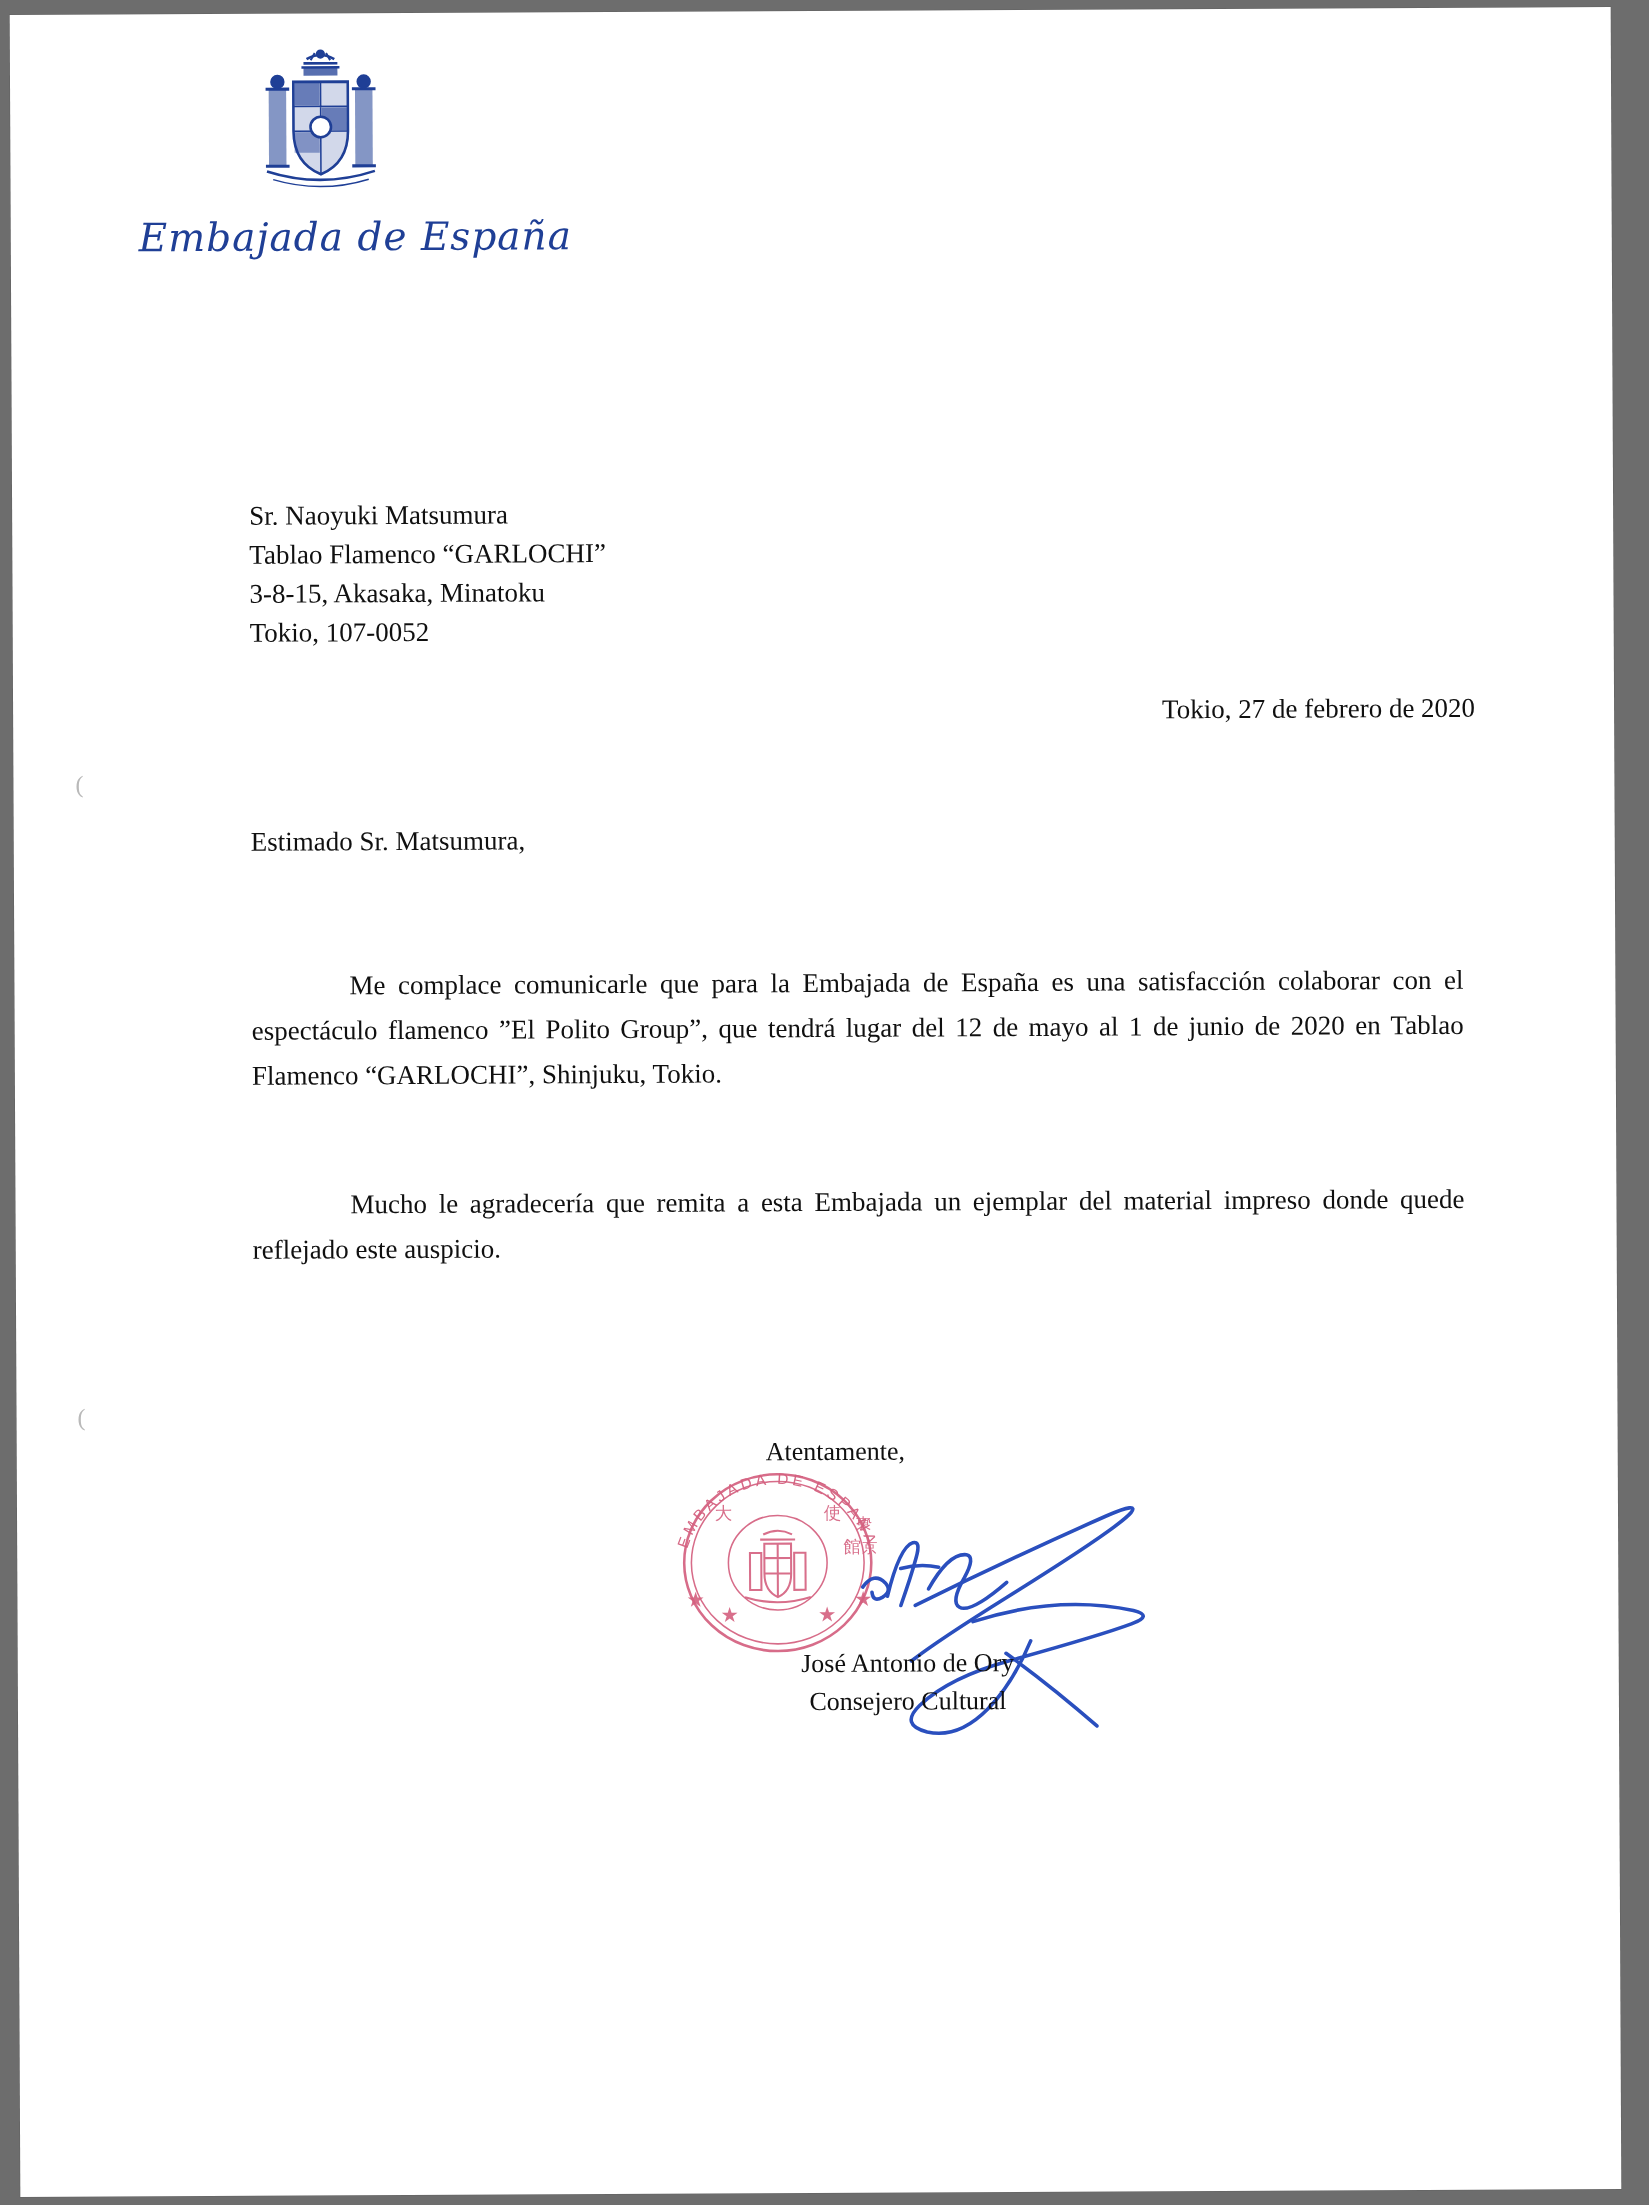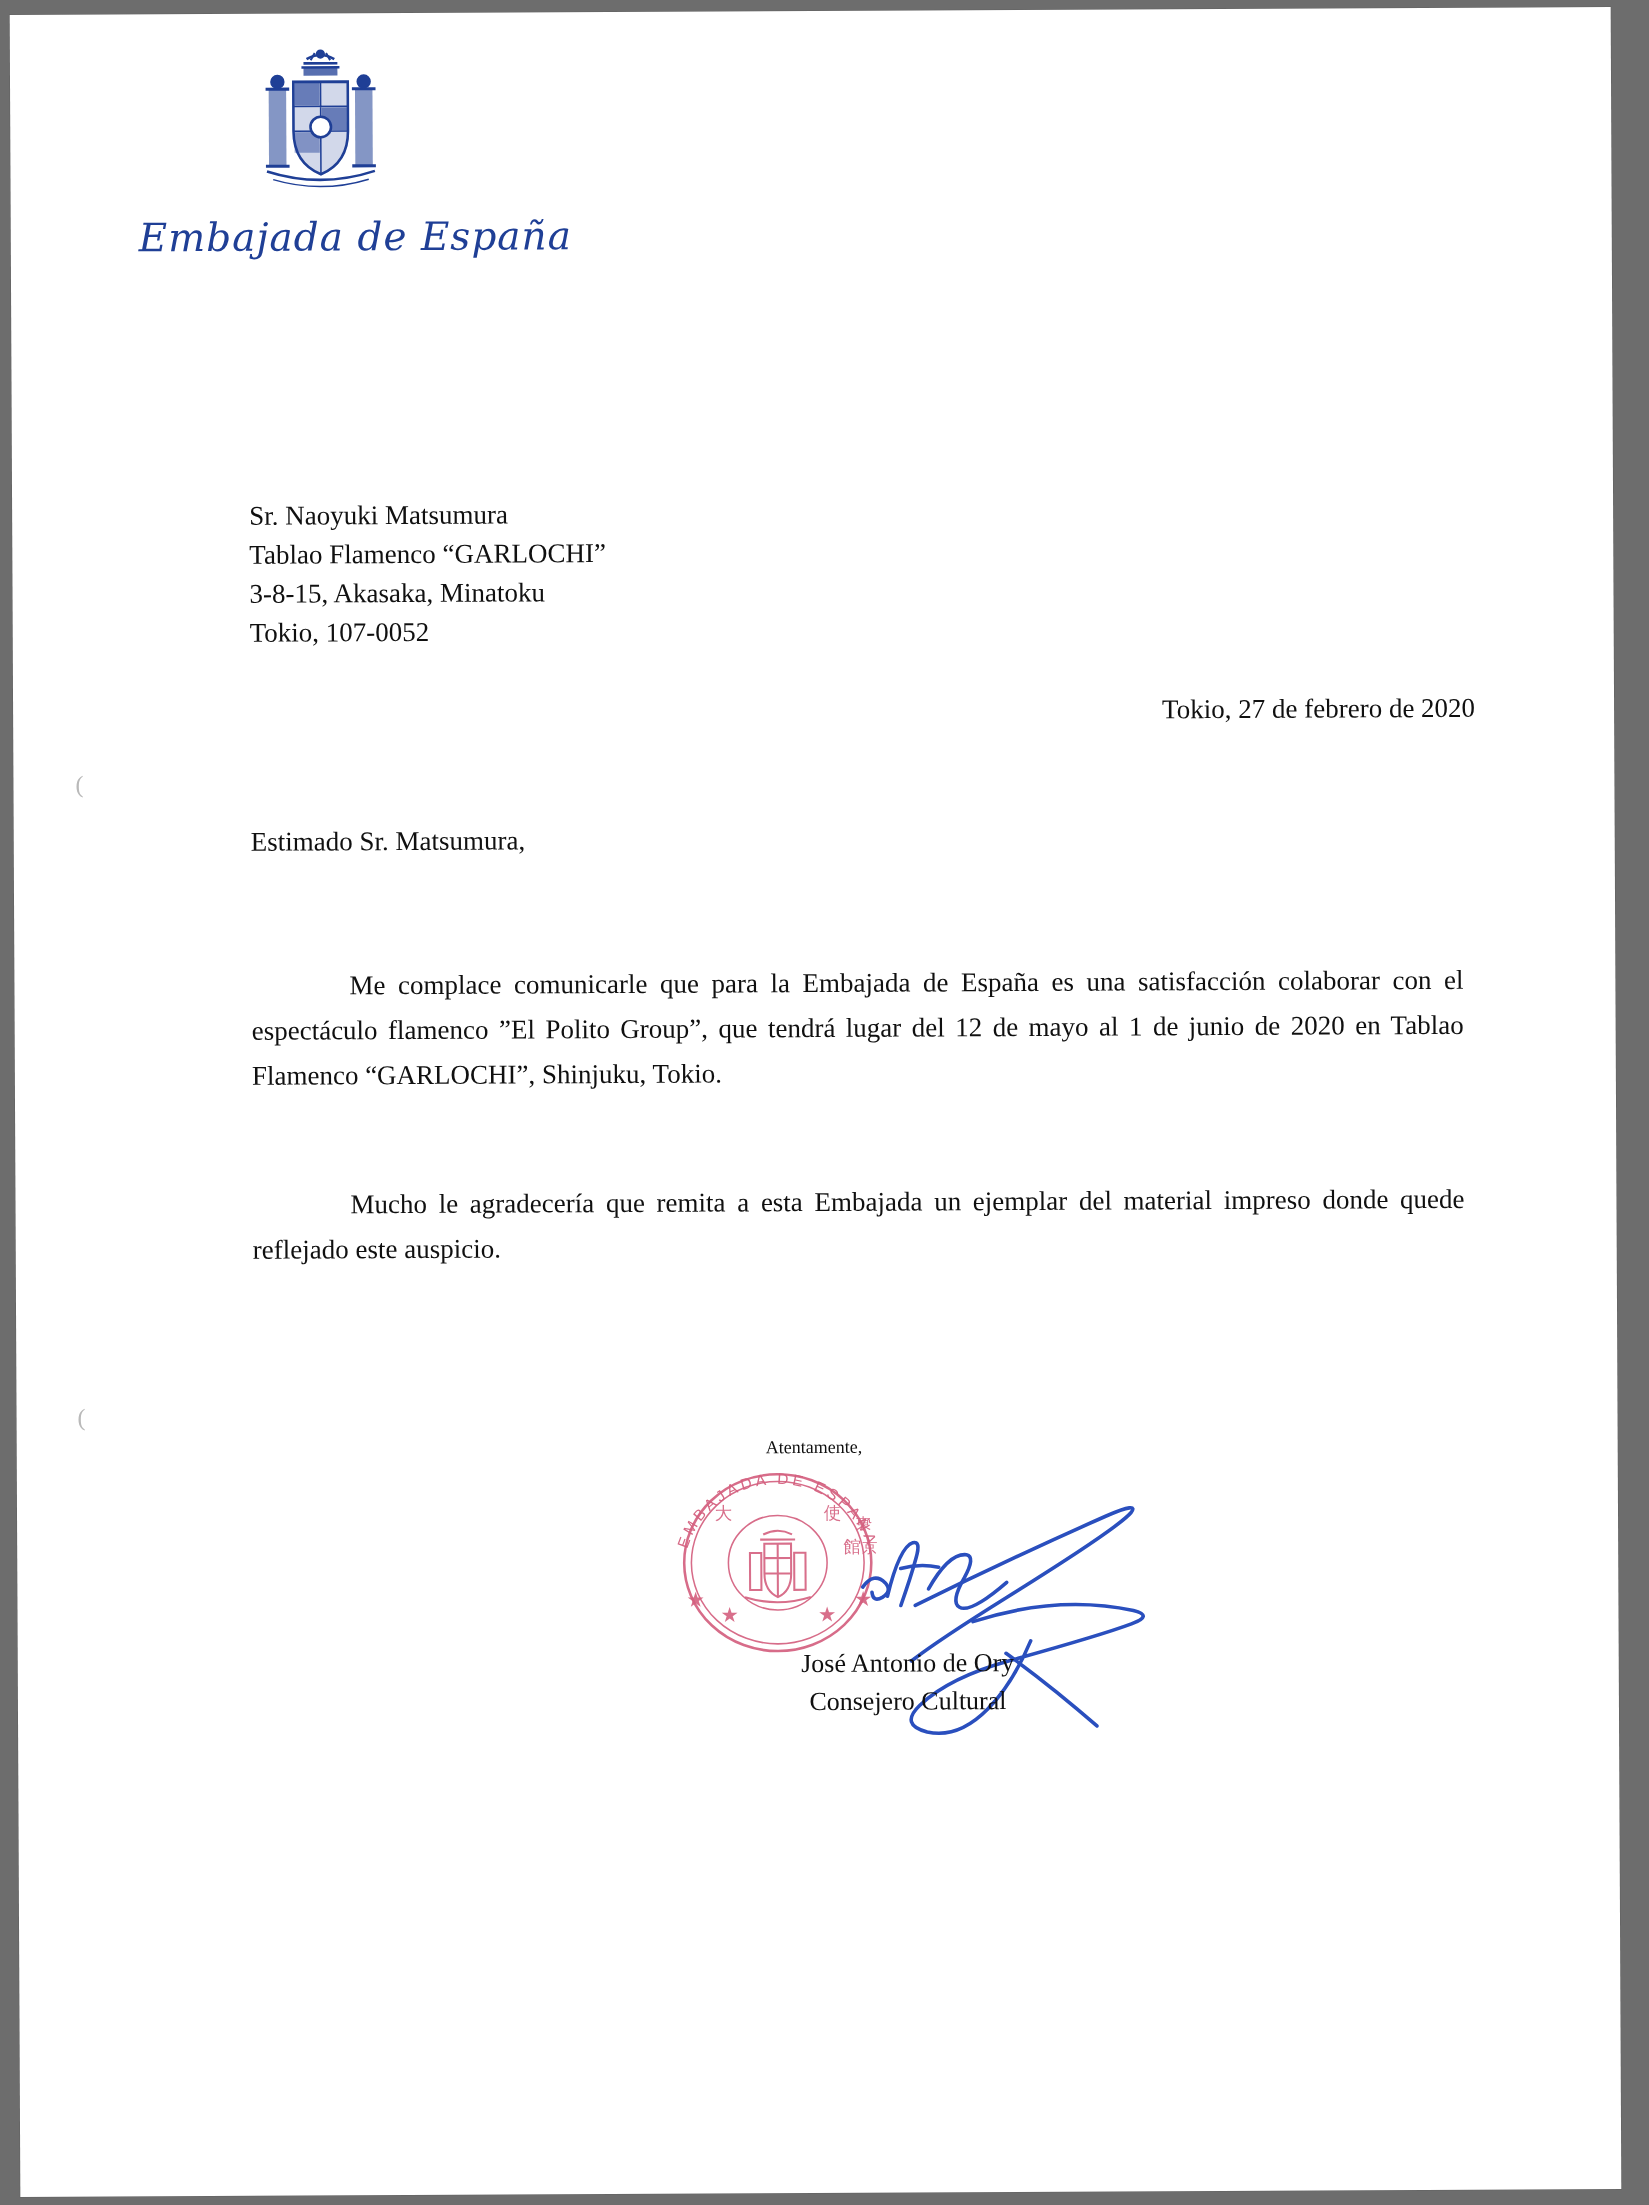--- a/index.html
+++ b/index.html
@@ -106,21 +106,21 @@
     text-indent: 98px;
     text-justify: inter-word;
   }
   .para-1 { top: 950px; }
   .para-2 { top: 1169px; }
 
   .closing {
     position: absolute;
     left: 749px;
     top: 1426px;
-    font-size: 18px;
+    font-size: 26px;
     color: #101010;
   }
 
   .signer {
     position: absolute;
     left: 710px;
     top: 1634px;
     width: 360px;
     text-align: center;
     font-size: 26px;

